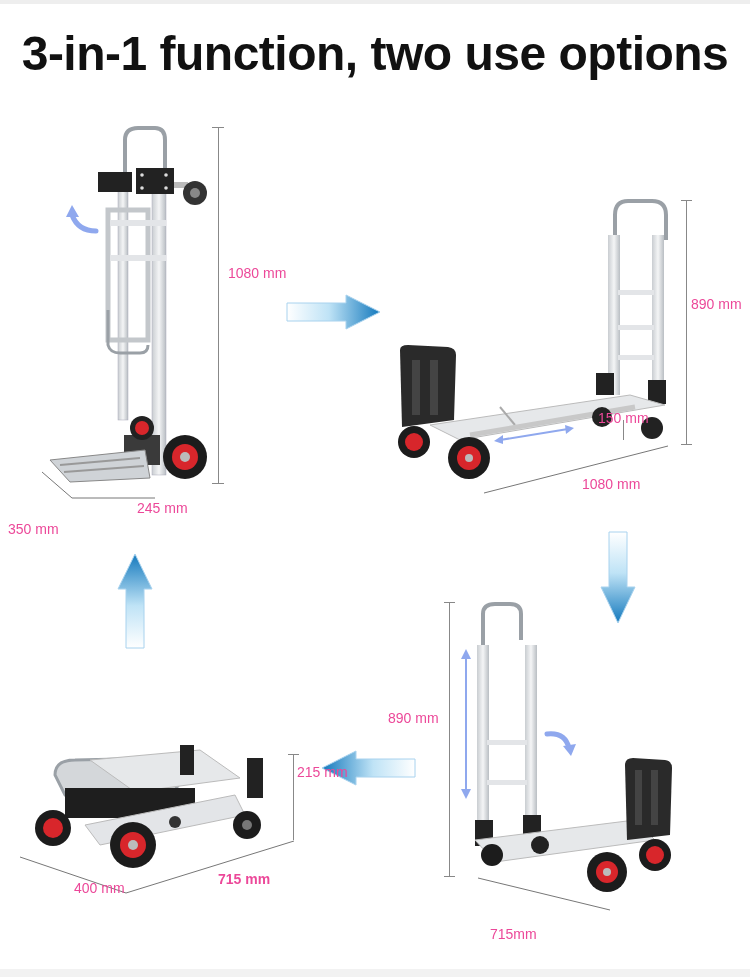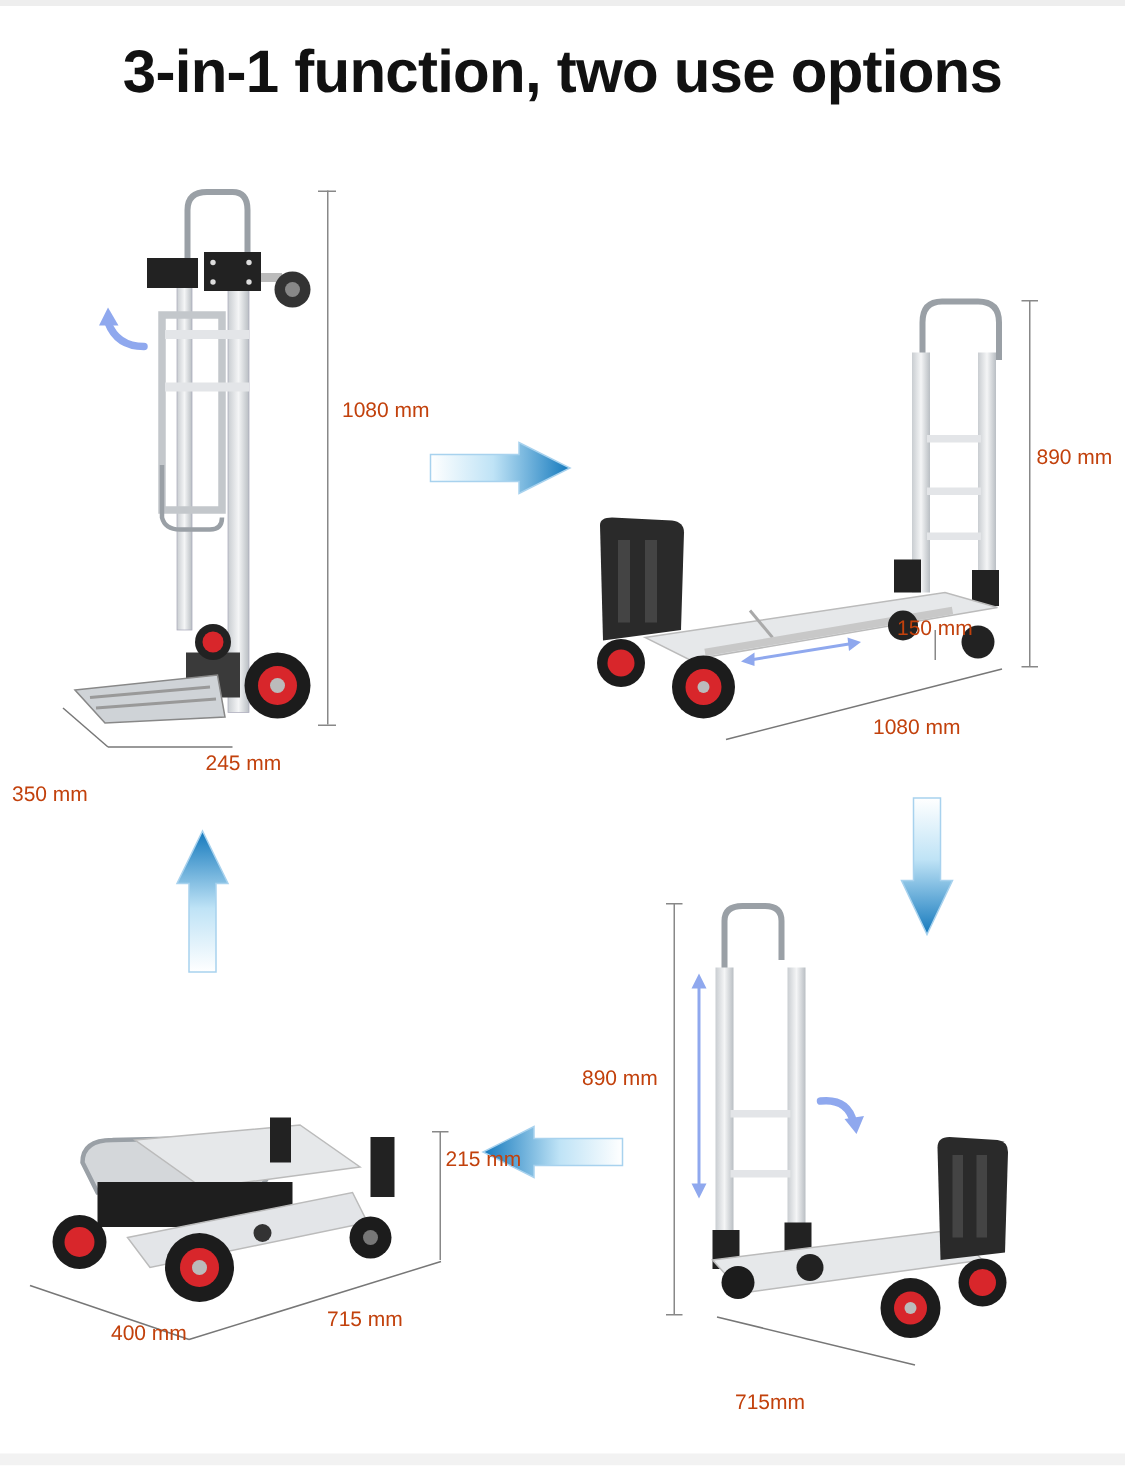--- a/index.html
+++ b/index.html
@@ -1,20 +1,20 @@
 <!DOCTYPE html>
 <html><head>
 <meta charset="utf-8">
 <style>
   html, body { margin: 0; padding: 0; background: #ffffff; }
   body { width: 750px; height: 977px; position: relative; overflow: hidden; font-family: "Liberation Sans", sans-serif; }
   .topbar { position: absolute; left: 0; top: 0; width: 750px; height: 4px; background: #eeeeee; }
   .bottombar { position: absolute; left: 0; top: 969px; width: 750px; height: 8px; background: #f2f2f2; }
-  .title { position: absolute; left: 0; top: 26px; width: 750px; text-align: center; font-weight: bold; font-size: 40px; color: #111; letter-spacing: -0.5px; }
-  .dim { position: absolute; font-size: 14px; color: #c2410c; white-space: nowrap; }
+  .title { position: absolute; left: 0; top: 26px; width: 750px; text-align: center; font-weight: bold; font-size: 48px; color: #111; letter-spacing: -0.5px; }
+  .dim { position: absolute; font-size: 14px; color: #ec4899; white-space: nowrap; }
   .line { position: absolute; background: #888; }
   svg { position: absolute; overflow: visible; }
   .cart { position: absolute; }
 </style>
 </head>
 <body>
 
 <svg width="0" height="0">
   <defs>
     <linearGradient id="gR" x1="0" y1="0" x2="1" y2="0">
@@ -210,20 +210,20 @@
     <circle cx="222" cy="85" r="5" fill="#777"></circle>
   <circle cx="150" cy="82" r="6" fill="#333"></circle>
 </svg>
 <div class="line" style="left:293px;top:754px;width:1px;height:86px;"></div>
 <div class="line" style="left:288px;top:754px;width:11px;height:1px;"></div>
 <div class="dim" style="left:297px;top:764px;">215 mm</div>
 <svg style="left:18px;top:835px;" width="280" height="60">
   <line x1="2" y1="22" x2="108" y2="58" stroke="#777" stroke-width="1"></line>
   <line x1="108" y1="58" x2="276" y2="6" stroke="#777" stroke-width="1"></line>
 </svg>
-<div class="dim" style="left:218px;top:871px;">715 mm</div>
+<div class="dim" style="left:218px;top:871px;font-weight:bold;">715 mm</div>
 <div class="dim" style="left:30px;top:880px;margin-left:44px;">400 mm</div>
 
 <svg style="left:117px;top:553px;" width="36" height="96">
   <polygon points="9,95 27,95 27,36 35,36 18,1 1,36 9,36" fill="url(#gU)" stroke="#a8d2ee" stroke-width="1"></polygon>
 </svg>
 
 <div class="bottombar"></div>
 
 </body></html>

